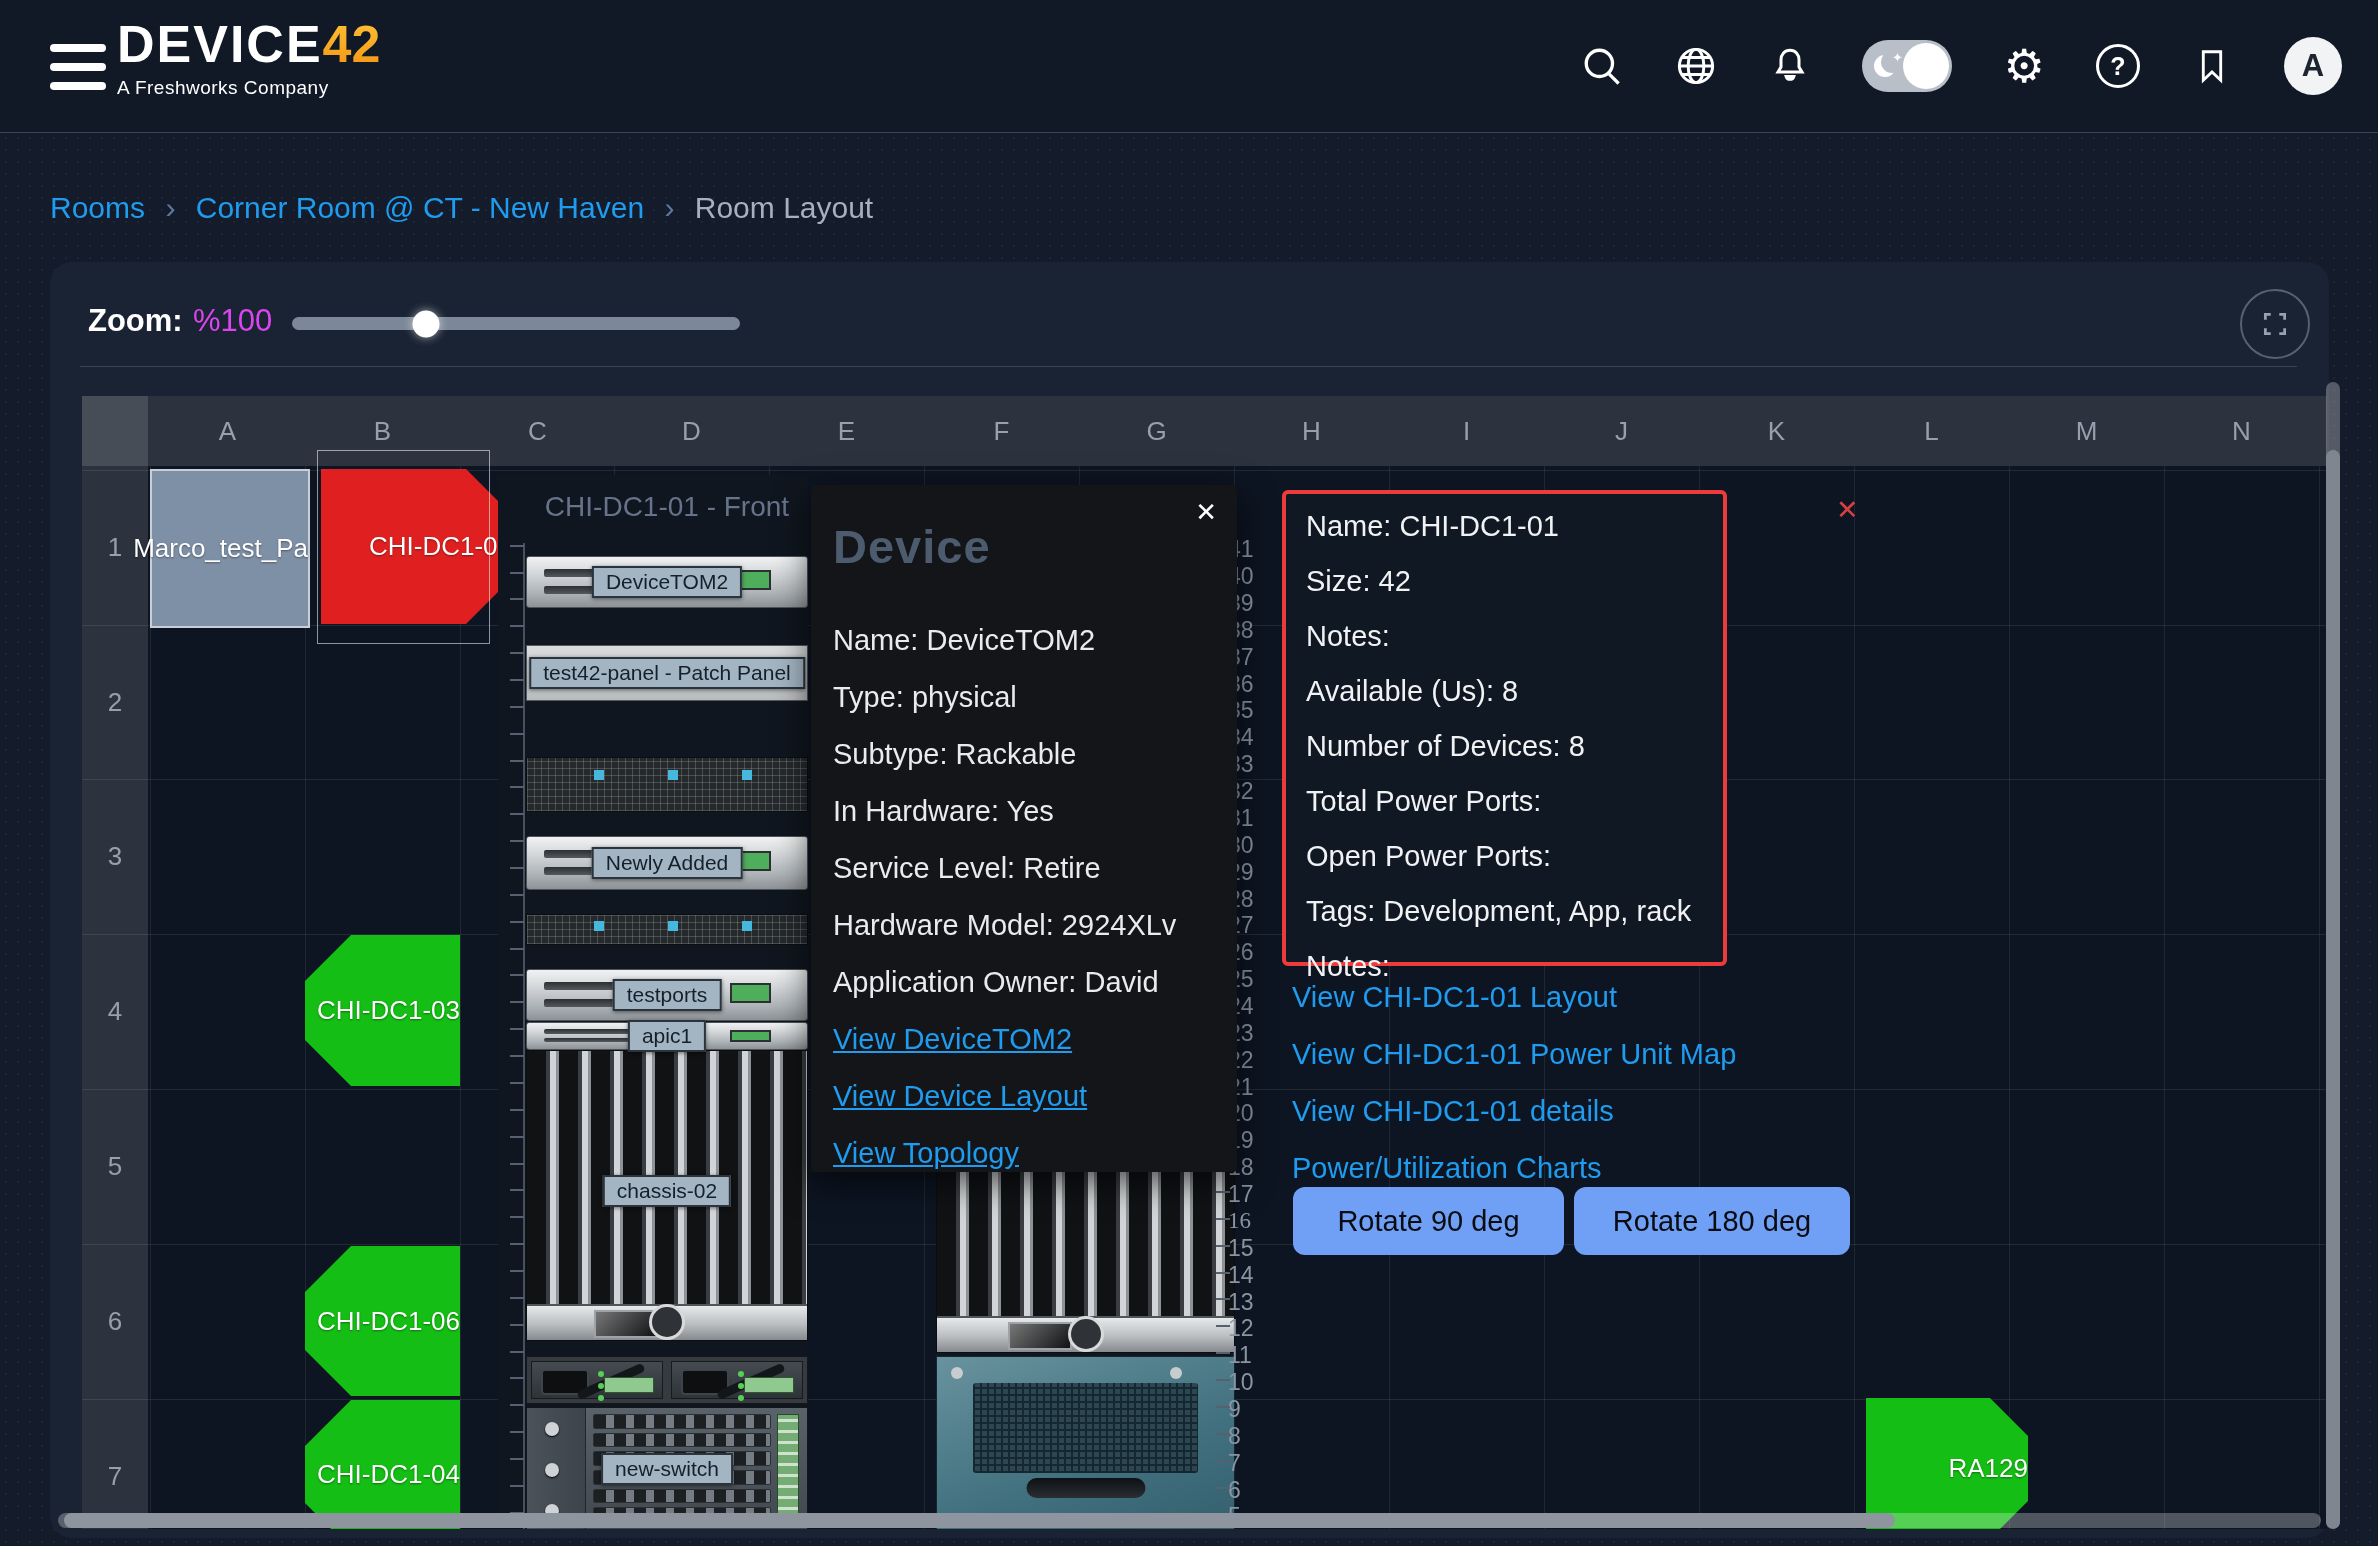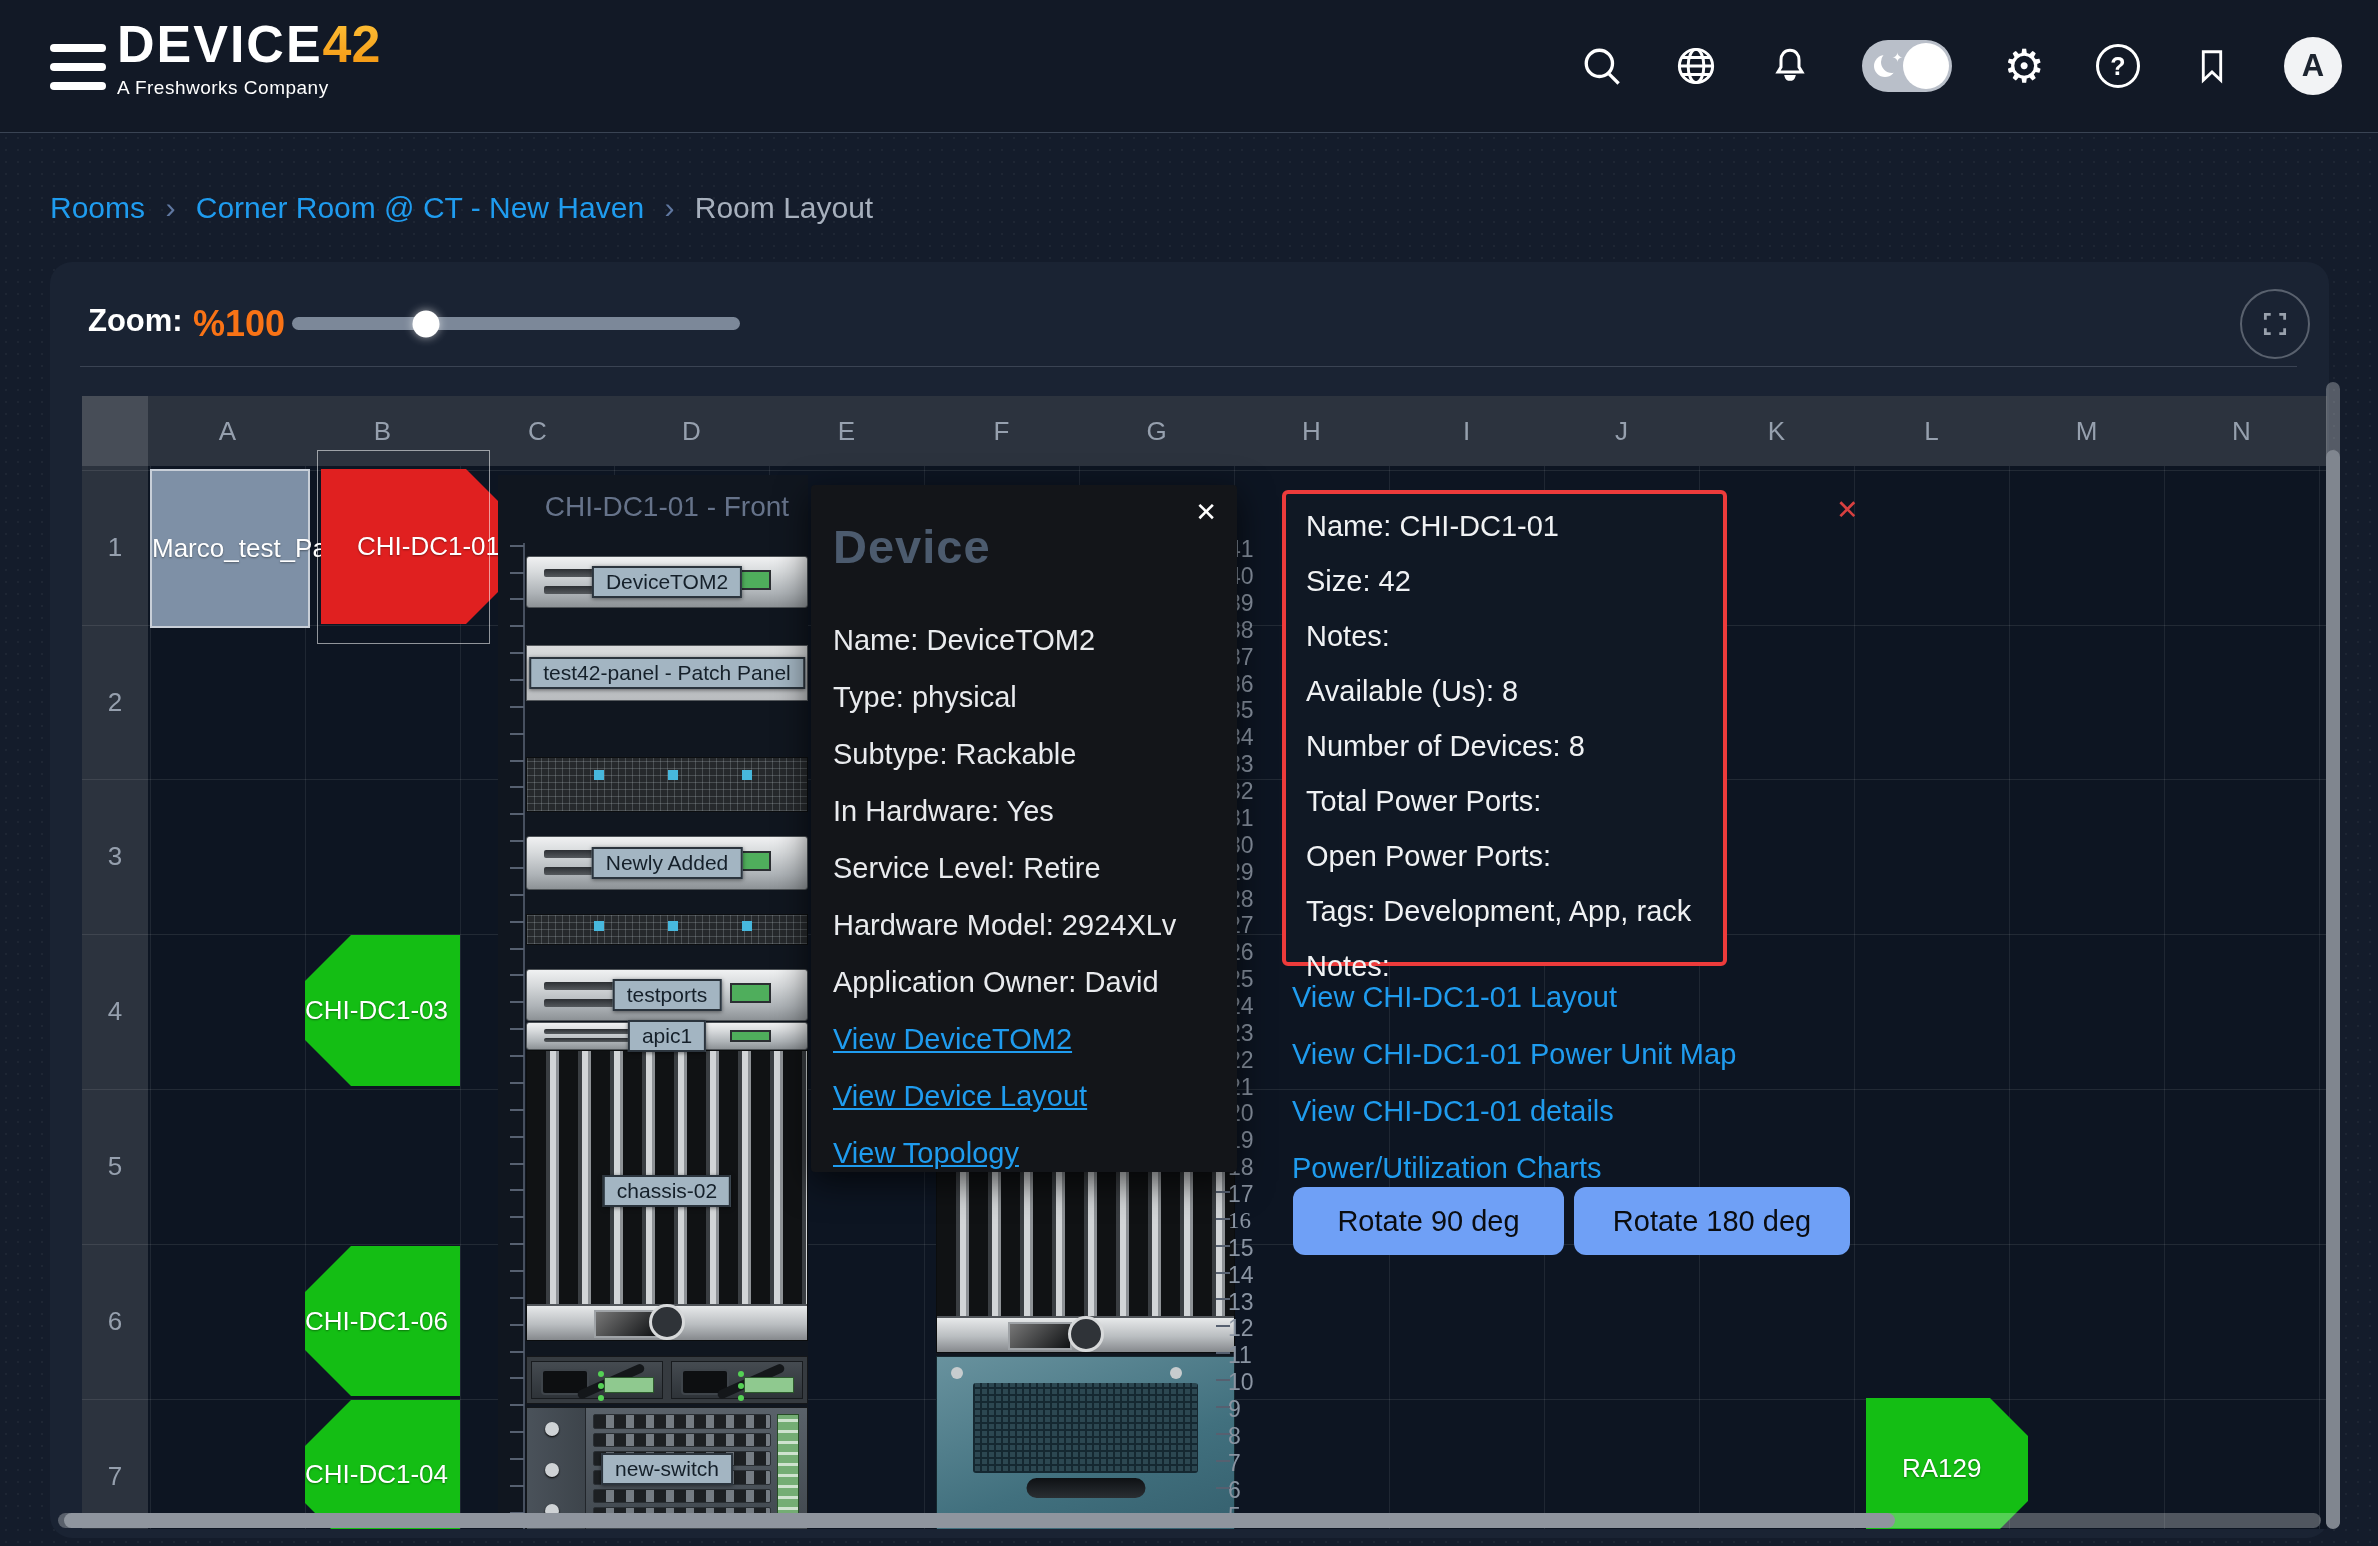--- a/index.html
+++ b/index.html
@@ -30,34 +30,34 @@
   .toggle .spark{position:absolute;left:30px;top:10px;color:#fff;font-size:13px;}
   .avatar{width:58px;height:58px;border-radius:50%;background:#f2f3f5;display:flex;align-items:center;justify-content:center;font-size:31px;font-weight:bold;color:#1d2430;cursor:pointer;}
   
   .breadcrumb{position:absolute;left:50px;top:191px;font-size:30px;z-index:5;}
   .breadcrumb .lnk{color:#1f9cef;cursor:pointer;}
   .breadcrumb .sep{color:#5f77a0;margin:0 12px;}
   .breadcrumb .cur{color:#a7b0bd;}
   
   .card{position:absolute;left:50px;top:262px;width:2279px;height:1276px;background:#1a2333;border-radius:22px;z-index:1;}
   .zoom-label{position:absolute;left:88px;top:303px;font-size:31px;font-weight:bold;color:#fff;z-index:3;}
-  .zoom-value{position:absolute;left:193px;top:303px;font-size:36px;color:#f97316;z-index:3;font-weight:bold;}
+  .zoom-value{position:absolute;left:193px;top:303px;font-size:31px;color:#d946ef;z-index:3;}
   .slider{position:absolute;left:292px;top:317px;width:448px;height:13px;border-radius:7px;background:#7c8899;z-index:3;cursor:pointer;}
   .slider .thumb{position:absolute;top:50%;width:27px;height:27px;border-radius:50%;background:#fff;transform:translate(-50%,-50%);box-shadow:0 0 10px rgba(255,255,255,.6);}
   .fs-btn{position:absolute;left:2240px;top:289px;width:66px;height:66px;border:2px solid #59616e;border-radius:50%;display:flex;align-items:center;justify-content:center;z-index:3;cursor:pointer;}
   .toolbar-divider{position:absolute;left:80px;top:366px;width:2217px;height:1px;background:#3a4353;z-index:3;}
   
   .grid{position:absolute;left:82px;top:396px;width:2245px;height:1133px;background:#0d1522;overflow:hidden;z-index:2;}
   .grid-header{position:absolute;left:0;top:0;width:100%;height:70px;background:rgba(255,255,255,.13);}
   .grid-gutter{position:absolute;left:0;top:0;width:66px;height:100%;background:rgba(255,255,255,.13);}
   .col-letter{position:absolute;top:0;height:70px;line-height:70px;text-align:center;font-size:26px;color:#96a0ae;}
   .row-num{position:absolute;left:0;width:66px;text-align:center;font-size:26px;color:#96a0ae;display:flex;align-items:center;justify-content:center;}
   .vline{position:absolute;top:70px;bottom:0;width:1px;background:rgba(255,255,255,.08);}
   .hline{position:absolute;left:0;right:0;height:1px;background:rgba(255,255,255,.09);}
-  .cell{position:absolute;--ch:46px;display:flex;align-items:center;justify-content:flex-start;cursor:pointer;}
+  .cell{position:absolute;--ch:46px;display:flex;align-items:center;justify-content:flex-end;cursor:pointer;}
   .cell .cell-label{font-size:26px;color:#fff;text-shadow:0 1px 2px rgba(0,0,0,.4);}
   .ch-right{clip-path:polygon(0 0,calc(100% - var(--ch)) 0,100% var(--ch),100% calc(100% - var(--ch)),calc(100% - var(--ch)) 100%,0 100%);padding-left:36px;}
   .ch-left{clip-path:polygon(var(--ch) 0,100% 0,100% 100%,var(--ch) 100%,0 calc(100% - var(--ch)),0 var(--ch));}
   .sel-outline{position:absolute;border:1px solid rgba(255,255,255,.55);z-index:3;pointer-events:none;}
   
   .rack{position:absolute;background:#10161f;z-index:3;}
   .rack-title{position:absolute;left:28px;right:0;top:16px;text-align:center;font-size:28px;color:#66738a;}
   .rail{position:absolute;left:25px;top:68px;bottom:0;width:2px;background:#47505f;}
   .tick{position:absolute;width:14px;height:2px;background:#566070;}
   .dev{position:absolute;left:28px;right:0;}

